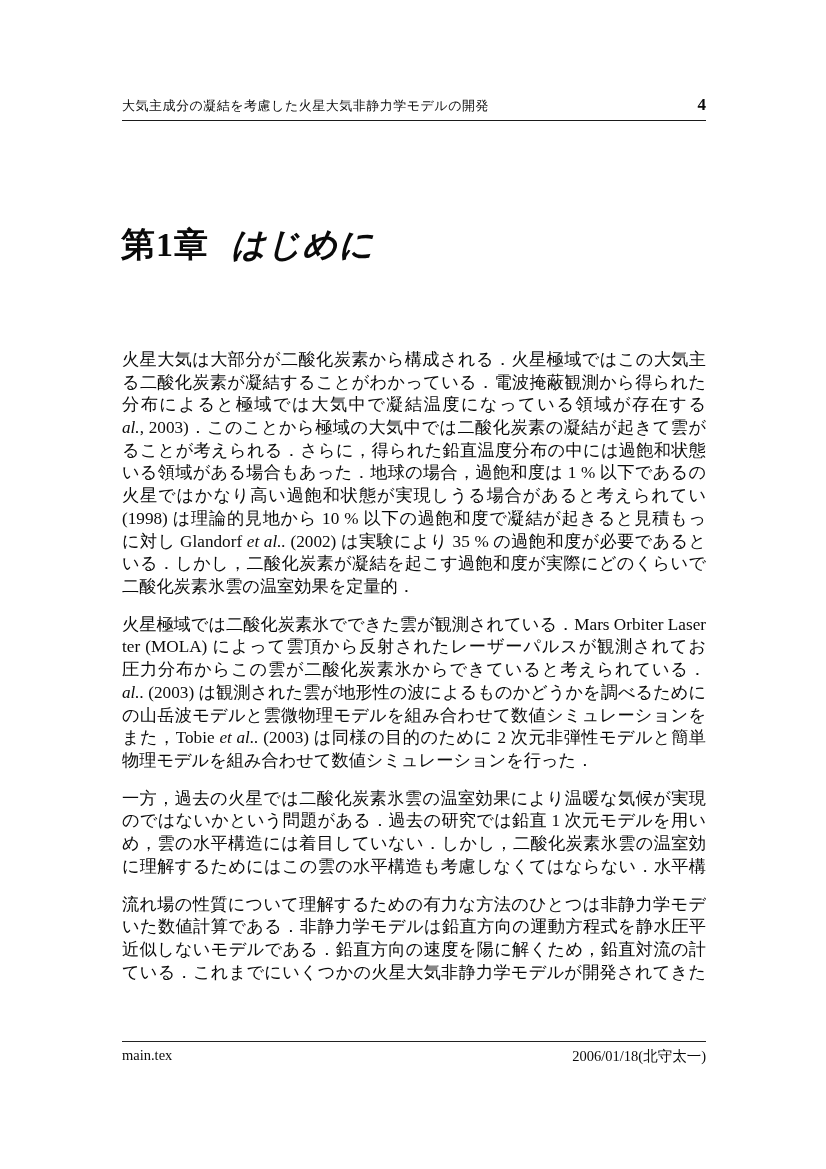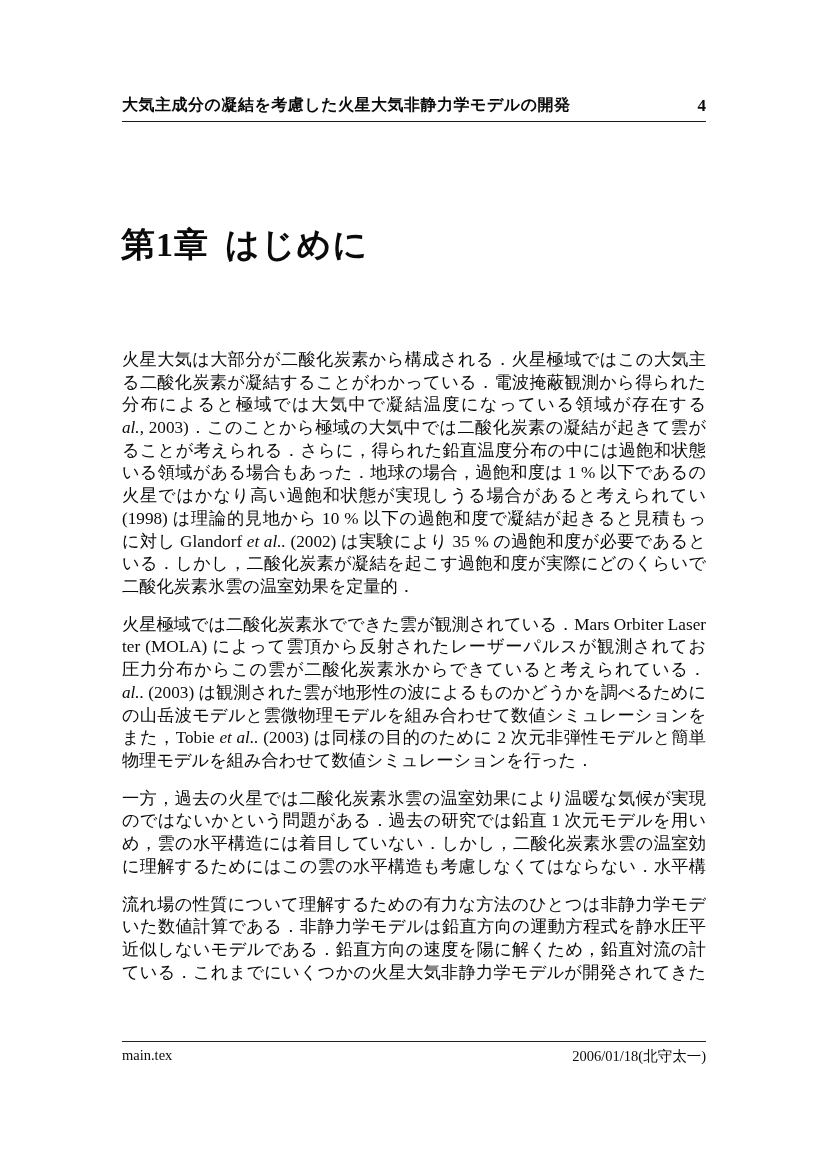--- a/index.html
+++ b/index.html
@@ -19,42 +19,42 @@
     top: 95px;
     width: 584px;
     display: flex;
     justify-content: space-between;
     align-items: flex-end;
     border-bottom: 1.5px solid #1a1a1a;
     padding-bottom: 5px;
   }
   .doc-title {
     font-family: "Liberation Sans", "DejaVu Sans", sans-serif;
-    font-weight: bold;
-    font-size: 16px;
+    font-weight: normal;
+    font-size: 13px;
     letter-spacing: 0.5px;
     white-space: nowrap;
   }
   .page-number {
     font-family: "Liberation Serif", "DejaVu Serif", serif;
     font-weight: bold;
     font-size: 17px;
   }
   
   .chapter-heading {
     position: absolute;
     left: 121px;
     top: 222px;
     font-family: "Liberation Serif", "DejaVu Serif", serif; 
     font-weight: bold;
     font-size: 34px;
     letter-spacing: 1px;
     white-space: nowrap;
   }
-  .chapter-heading .chapter-name { margin-left: 16px; }
+  .chapter-heading .chapter-name { margin-left: 22px; font-style: italic; }
   
   .body-text {
     position: absolute;
     left: 122px;
     top: 349px;
     width: 584px;
     font-size: 17.2px;
     line-height: 22.7px;
   }
   .para { margin: 0 0 15.2px 0; }

